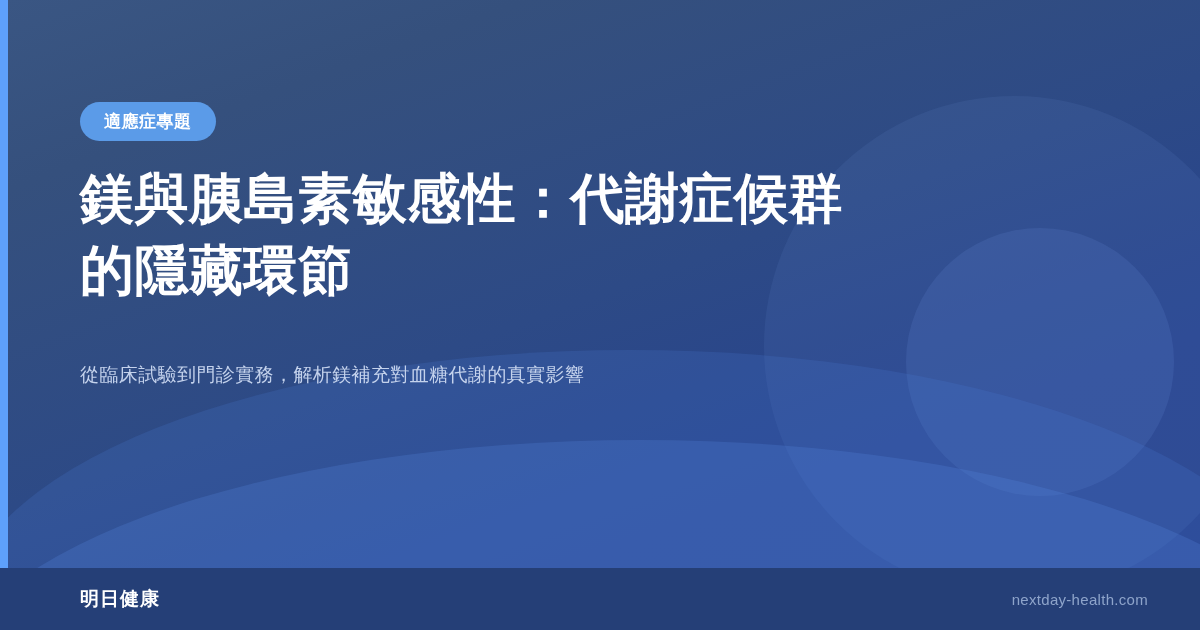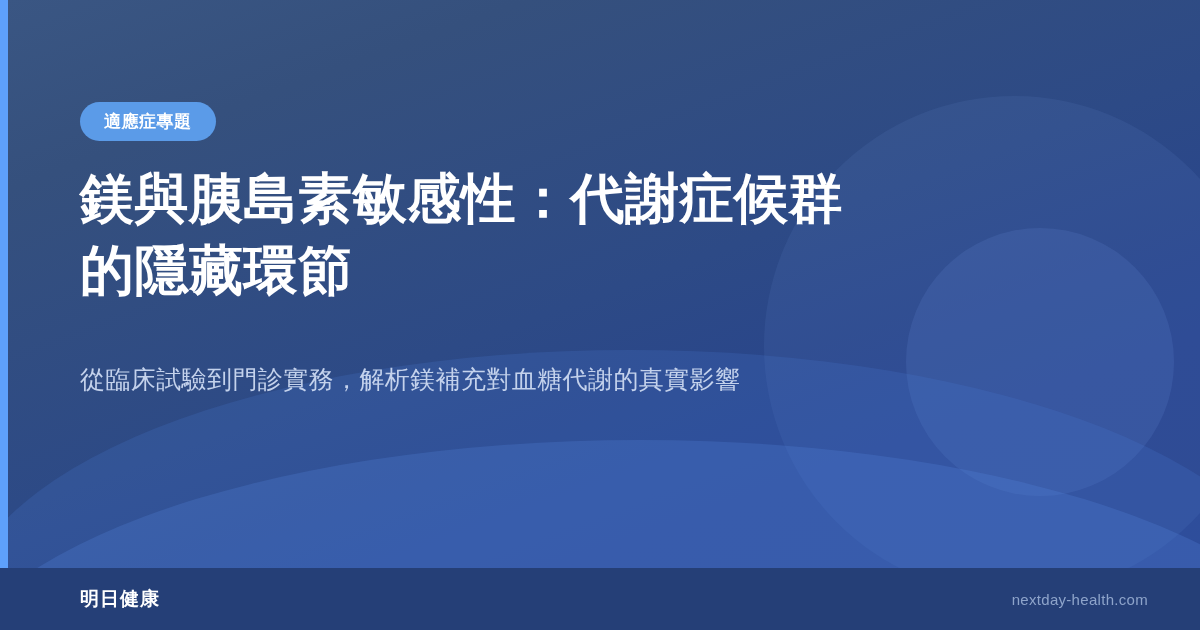--- a/index.html
+++ b/index.html
@@ -125,21 +125,21 @@
   }
   .title .line { display: block; }
 
   .subtitle {
     position: absolute;
     left: 80px;
     top: 361px;
     width: 900px;
     margin: 0;
     color: #c4d2ec;
-    font-size: 25px;
+    font-size: 19px;
     font-weight: normal;
     line-height: 1.5;
     letter-spacing: 0.4px;
   }
 
   
   .footer {
     position: absolute;
     left: 0;
     bottom: 0;

